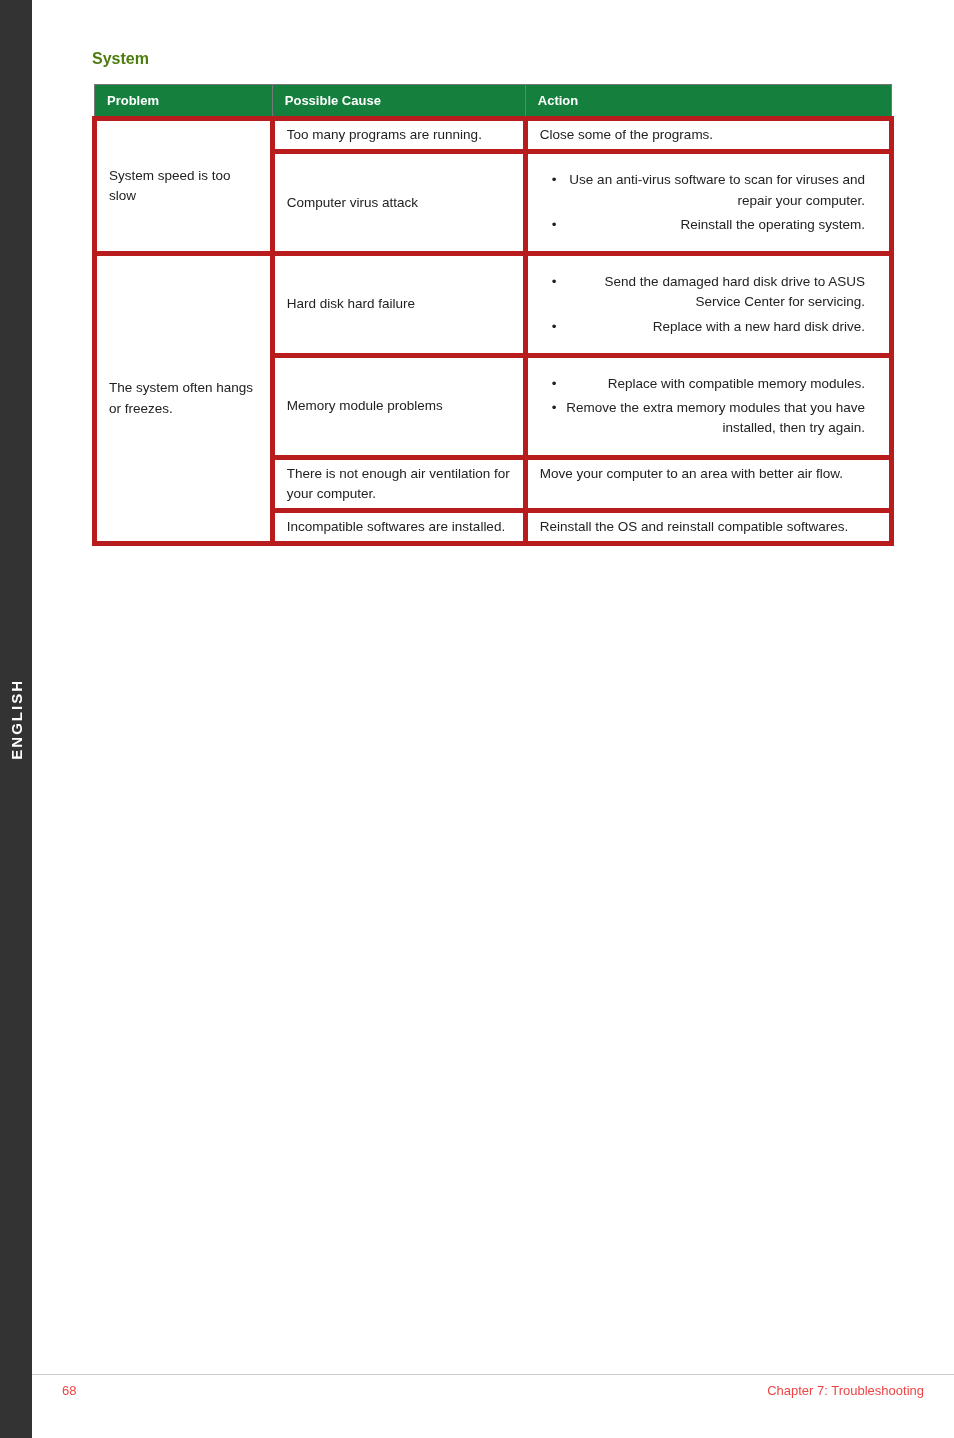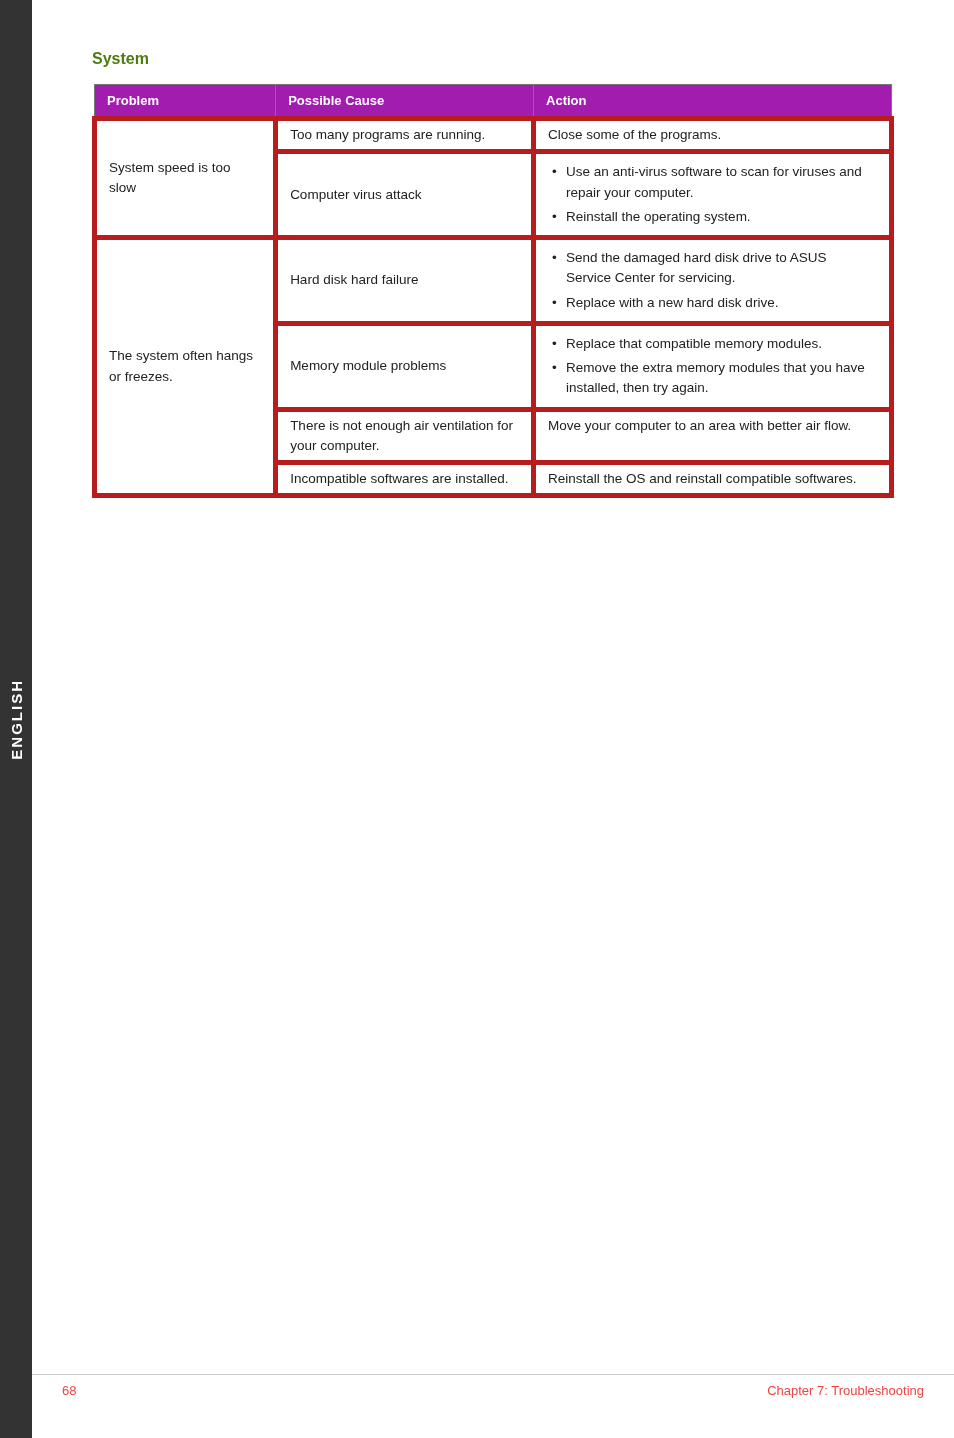--- a/index.html
+++ b/index.html
@@ -52,21 +52,21 @@
       color: #4d7c0f;
     }
 
     .troubleshoot-table {
       width: 100%;
       border-collapse: collapse;
       border: 1px solid #999;
     }
 
     .troubleshoot-table thead tr th {
-      background-color: #a21caf;
+      background-color: #15803d;
       color: #ffffff;
       font-weight: bold;
       font-size: 13px;
       padding: 8px 12px;
       text-align: left;
       border: 1px solid #777;
     }
 
     .troubleshoot-table tbody tr td {
       padding: 4px 12px;
@@ -85,21 +85,22 @@
       vertical-align: middle;
     }
 
     .troubleshoot-table tbody tr td.action-col {
       vertical-align: top;
     }
 
     .bullet-list {
       list-style: none;
       padding: 0;
-      margin: 4px;
+      margin: 12px;
+      text-align: right;
     }
 
     .bullet-list li {
       padding-left: 14px;
       position: relative;
       margin-bottom: 4px;
       line-height: 1.5;
     }
 
     .bullet-list li::before {
@@ -168,21 +169,21 @@
             <li>Send the damaged hard disk drive to ASUS Service Center for servicing.</li>
             <li>Replace with a new hard disk drive.</li>
           </ul>
         </td>
       </tr>
 
       <tr>
         <td class="cause-col">Memory module problems</td>
         <td class="action-col">
           <ul class="bullet-list">
-            <li>Replace that compatible memory modules.</li>
+            <li>Replace with compatible memory modules.</li>
             <li>Remove the extra memory modules that you have installed, then try again.</li>
           </ul>
         </td>
       </tr>
 
       <tr>
         <td class="cause-col">There is not enough air ventilation for your computer.</td>
         <td class="action-col">Move your computer to an area with better air flow.</td>
       </tr>
 

